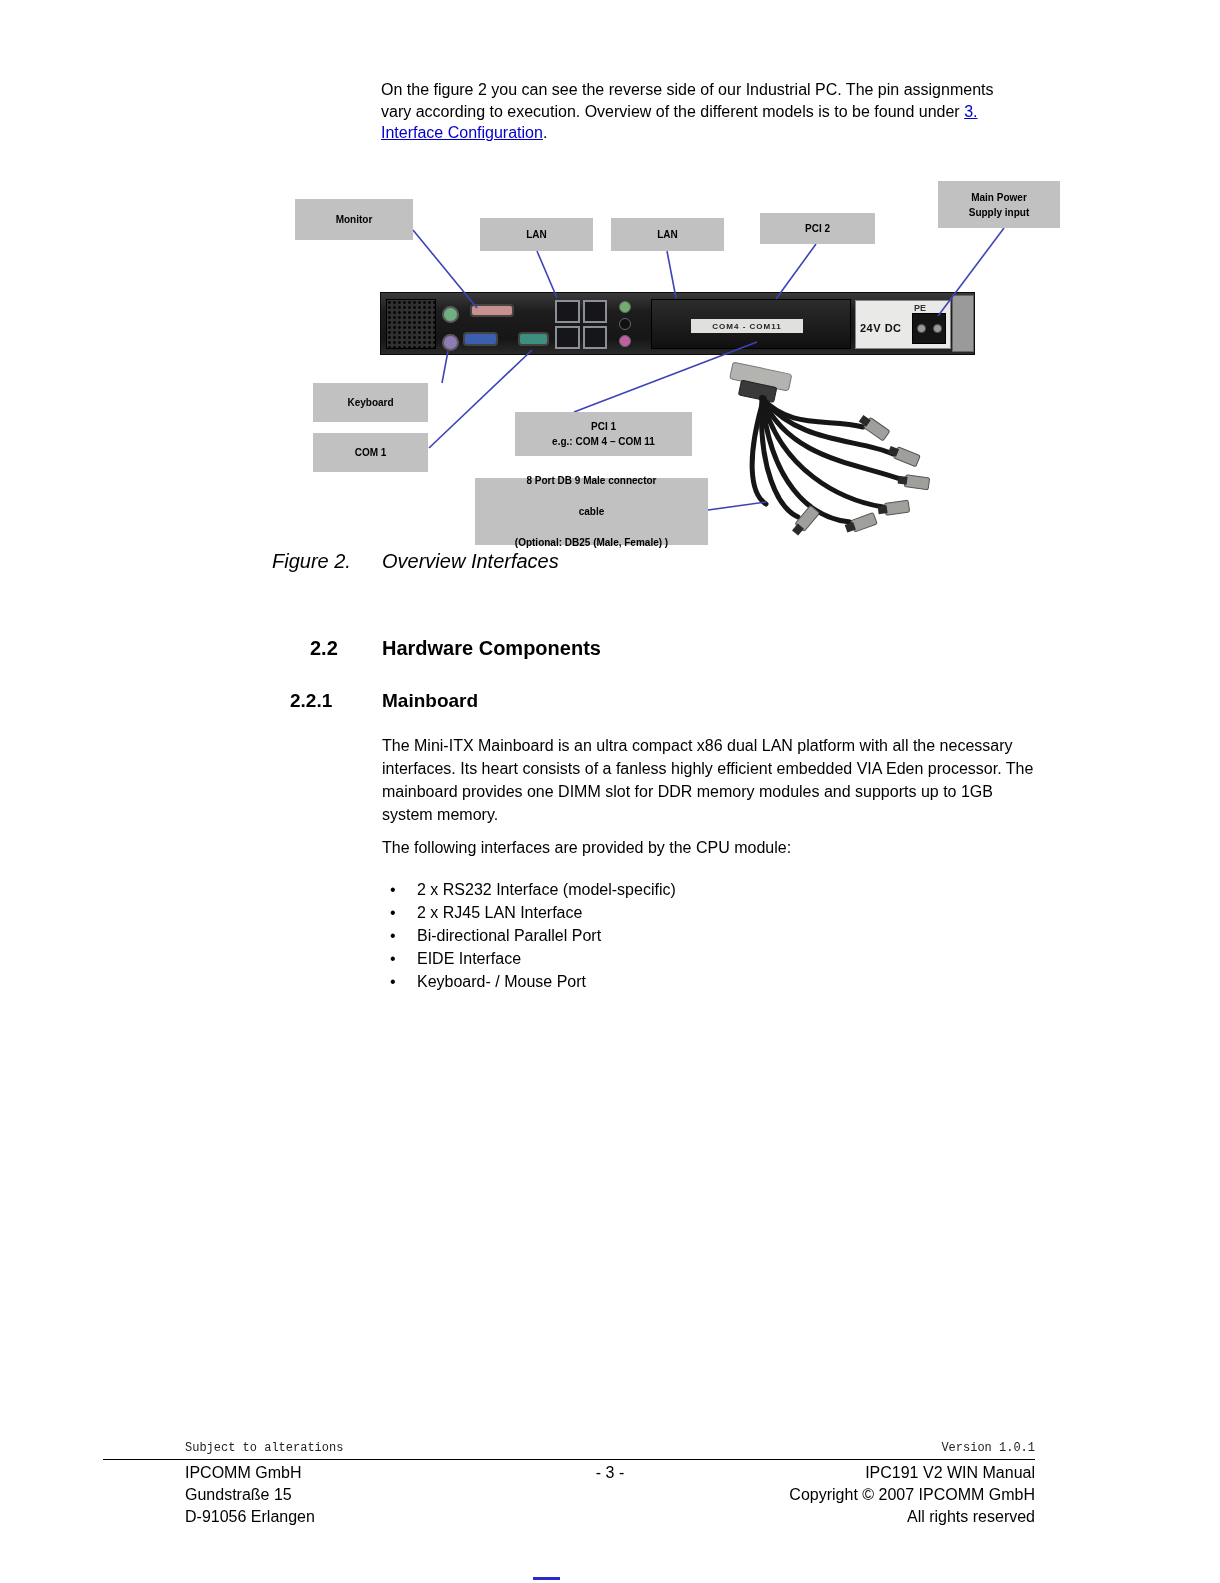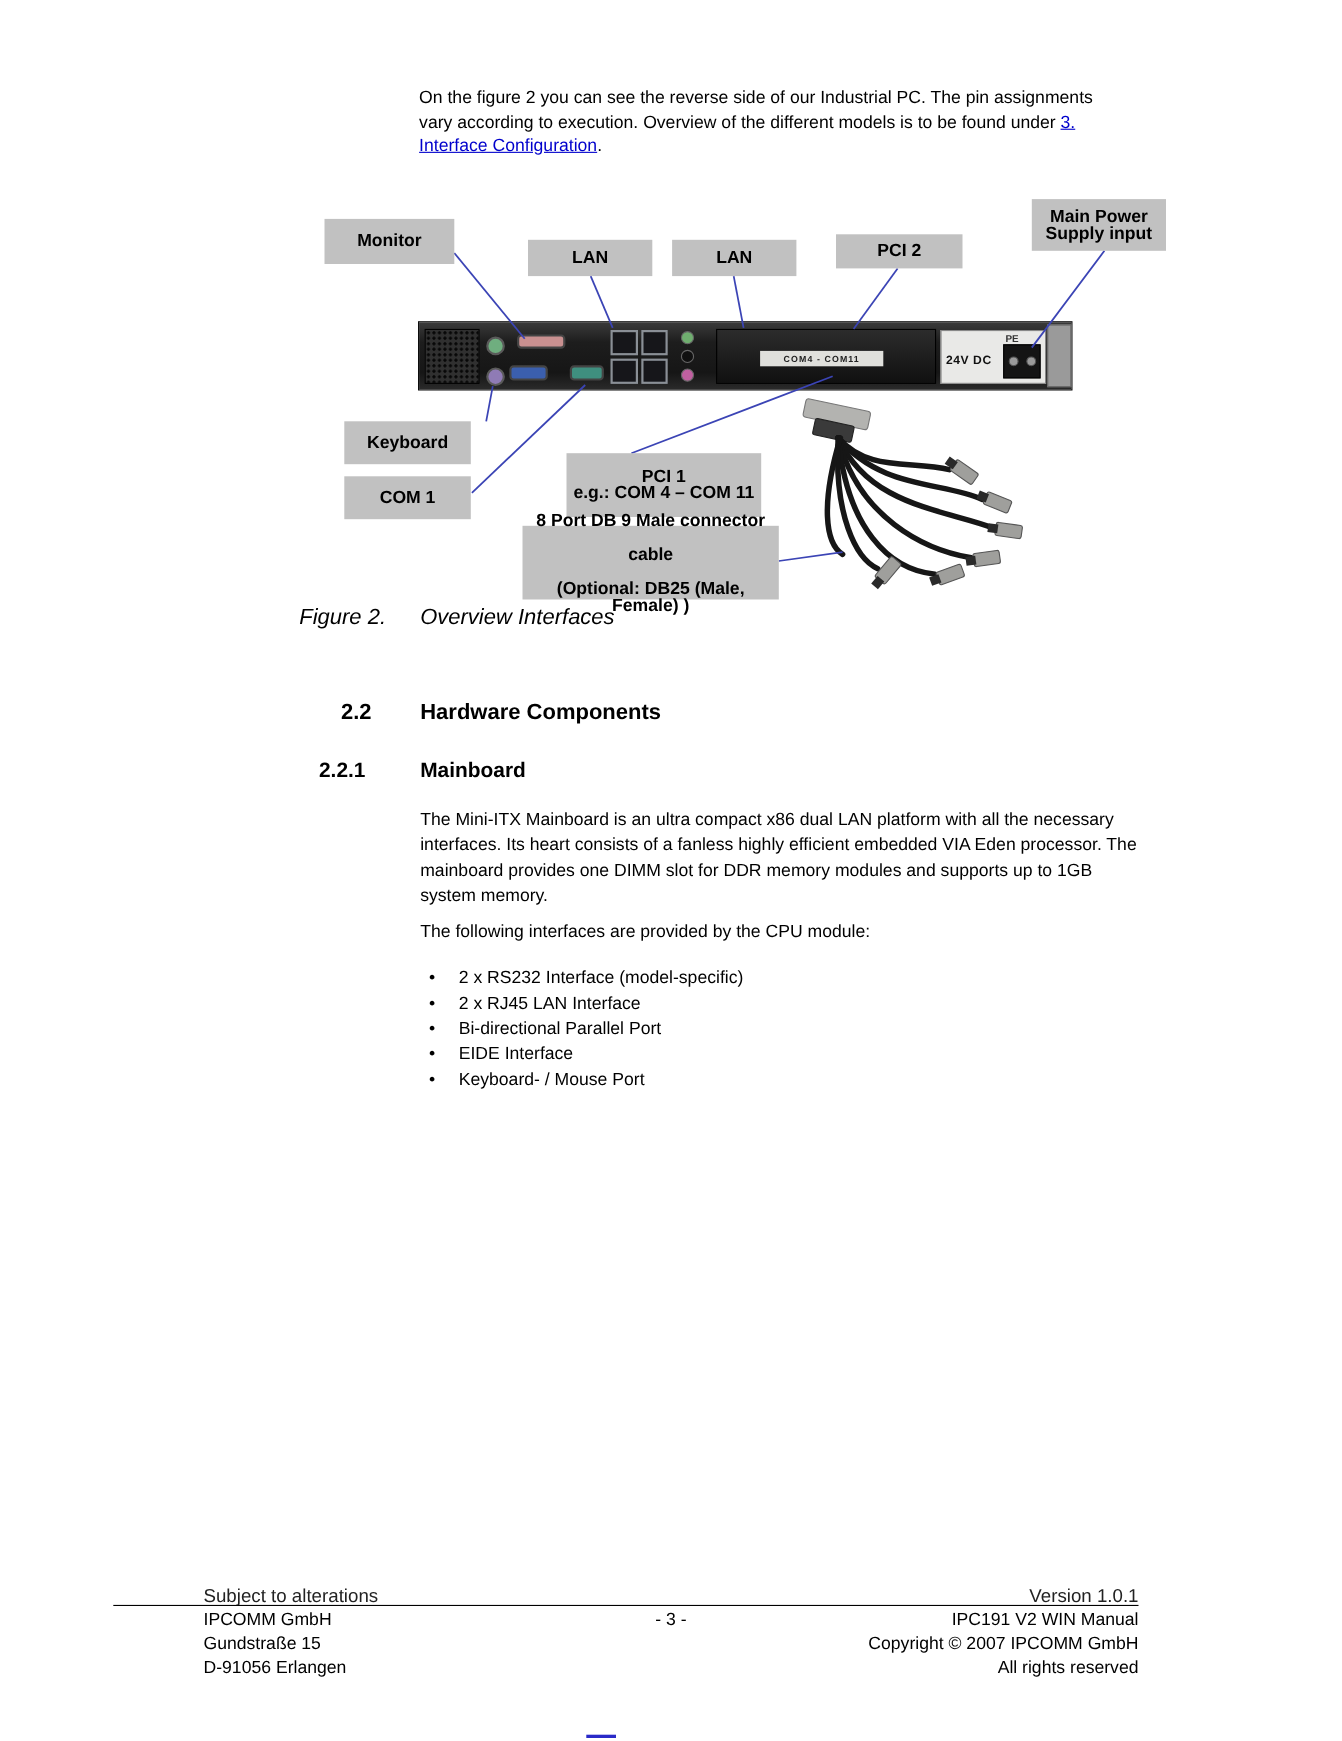--- a/index.html
+++ b/index.html
@@ -10,31 +10,31 @@
   }
   .abs { position:absolute; }
 
   
   .intro { left:381px; top:79px; width:641px; font-size:16px; line-height:21.5px; }
   .doc-link { color:#0000cc; text-decoration:underline; cursor:pointer; }
 
   
   .callout {
     background:#c1c1c1; display:flex; flex-direction:column; align-items:center;
-    justify-content:center; font-size:16px; font-weight:bold; text-align:center;
+    justify-content:center; font-size:10px; font-weight:bold; text-align:center;
     line-height:15px; color:#000;
   }
   .cb-monitor   { left:295px; top:199px; width:118px; height:41px; }
   .cb-lan1      { left:480px; top:218px; width:113px; height:33px; }
   .cb-lan2      { left:611px; top:218px; width:113px; height:33px; }
   .cb-pci2      { left:760px; top:213px; width:115px; height:31px; }
   .cb-mainpower { left:938px; top:181px; width:122px; height:47px; }
   .cb-keyboard  { left:313px; top:383px; width:115px; height:39px; }
   .cb-com1      { left:313px; top:433px; width:115px; height:39px; }
-  .cb-pci1      { left:515px; top:412px; width:177px; height:58px; }
+  .cb-pci1      { left:515px; top:412px; width:177px; height:44px; }
   .cb-cable     { left:475px; top:478px; width:233px; height:67px;gap:16px; }
 
   
   .panel {
     left:380px; top:292px; width:595px; height:63px;
     background:linear-gradient(#3a3a3a,#1d1d1d 30%,#161616 75%,#2a2a2a);
     border:1px solid #0c0c0c;
   }
   .panel .abs { position:absolute; }
   .vent { left:5px; top:6px; width:50px; height:50px; background-color:#303030;
@@ -88,21 +88,21 @@
   .h221-num { left:290px; top:690px; font-size:19px; }
   .h221-t   { left:382px; top:690px; font-size:19px; }
   .body-para { left:382px; width:656px; font-size:16px; line-height:23px; }
   .p-mainboard { top:734px; }
   .p-interfaces { top:836px; }
   .bullets { left:382px; top:878px; width:620px; font-size:16px; }
   .bullet-row { position:relative; padding-left:35px; height:23px; line-height:23px; }
   .bullet-row::before { content:"\2022"; position:absolute; left:8px; }
 
   
-  .f-small { top:1441px; font-size:17px; color:#222; }
+  .f-small { top:1441px; font-size:12px; color:#222;font-family:Liberation Mono, monospace; }
   .f-small-l { left:185px; }
   .f-small-r { right:185px; }
   .f-rule { left:103px; top:1459px; width:932px; height:0; border-top:1.5px solid #000; }
   .f-row { left:185px; right:185px; font-size:16px; }
   .f-row .fl { position:absolute; left:0; }
   .f-row .fc { position:absolute; left:0; right:0; text-align:center; }
   .f-row .fr { position:absolute; right:0; }
   .f-r1 { top:1464px; } .f-r2 { top:1486px; } .f-r3 { top:1508px; }
   .edge-mark { left:533px; top:1577px; width:27px; height:3px; background:#2a2ac8; }
 

